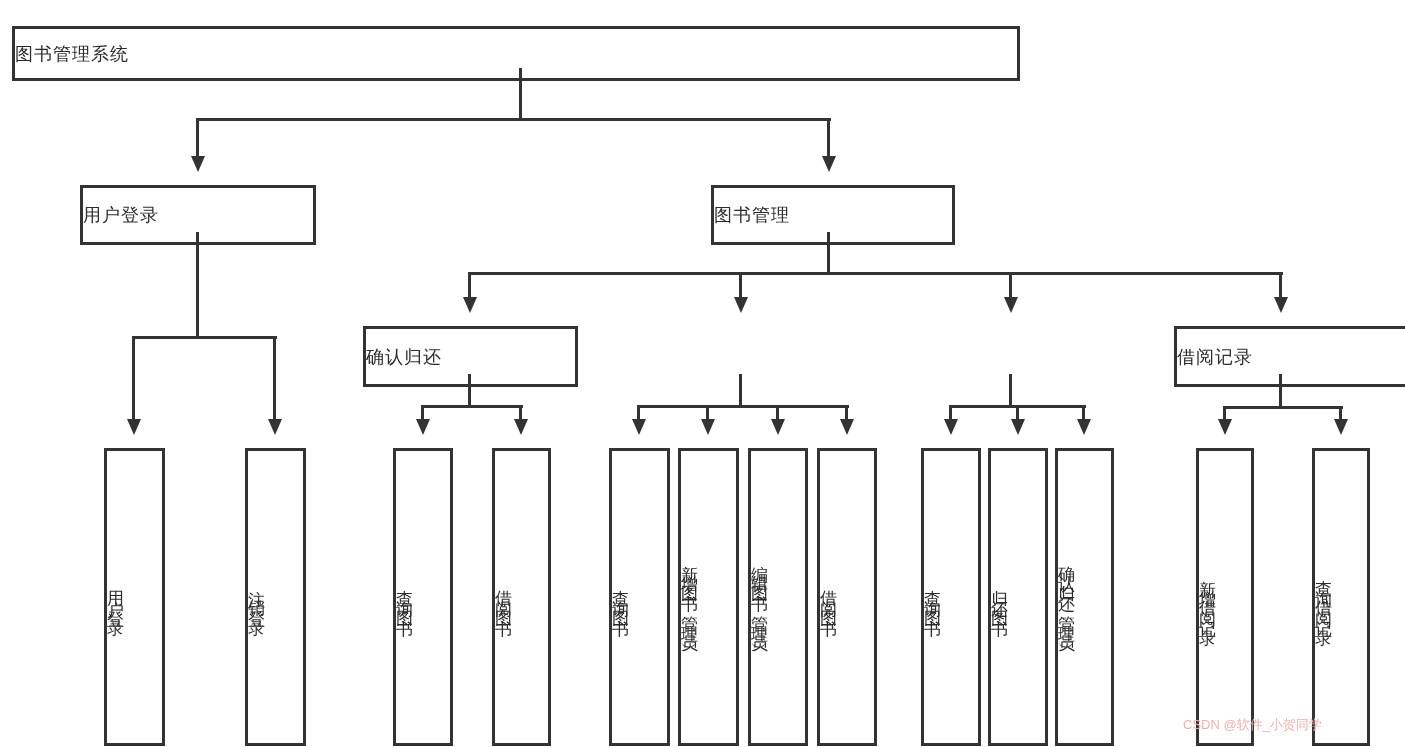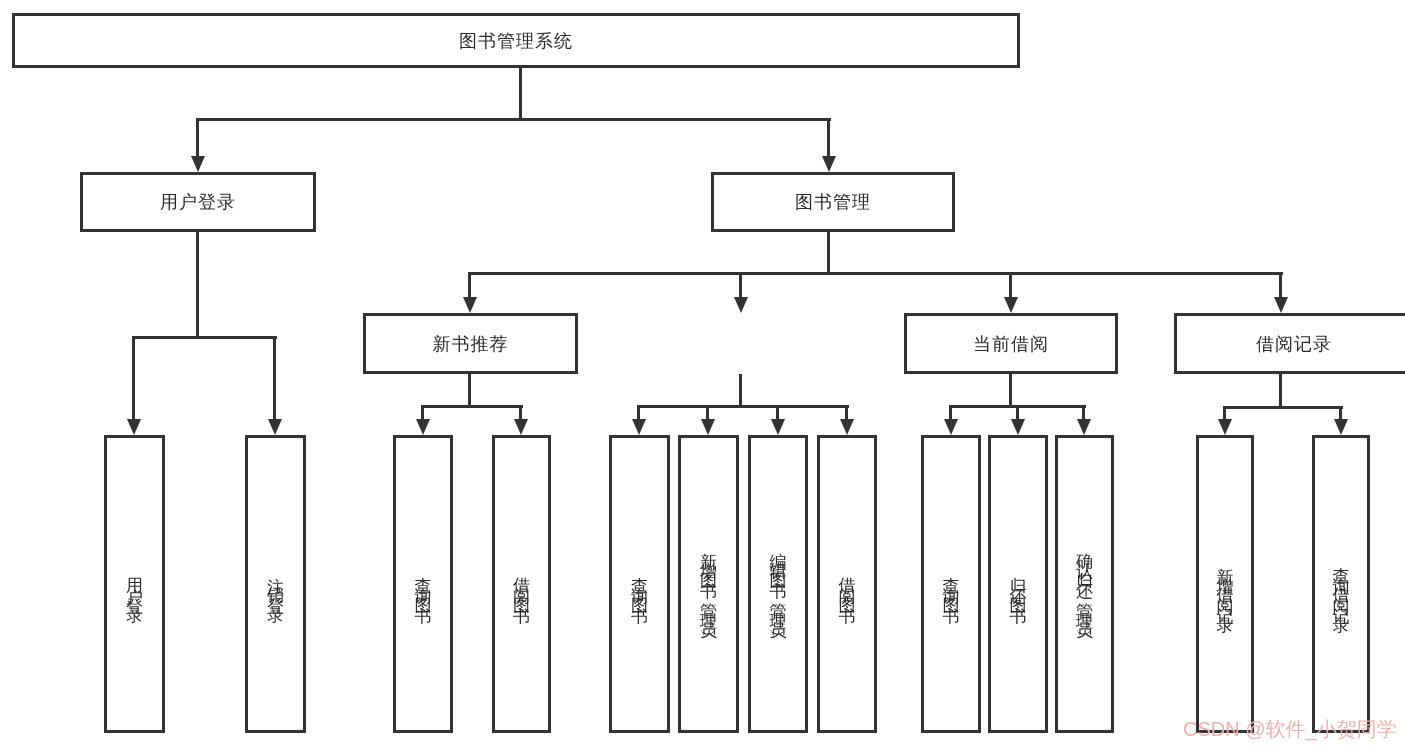--- a/index.html
+++ b/index.html
@@ -16,24 +16,25 @@
     background:var(--background);
     font-family:"Liberation Sans", sans-serif;
     color:var(--text);
     overflow:hidden;
   }
   .box{
     position:absolute;
     box-sizing:border-box;
     border:3px solid var(--box-border);
     background:var(--background);
-    display:flex;align-items:center;justify-content:center;
+    display:flex;align-items:center;justify-content:flex-start;
     font-size:18px;
     letter-spacing:1px;
     color:var(--text);
+    margin-top:13px;
   }
   .leaf{
     font-size:17px;
   }
   .vtext{
     writing-mode:vertical-rl;
     text-orientation:mixed;
     letter-spacing:10px;
     line-height:1;
     white-space:nowrap;
@@ -43,21 +44,21 @@
   .ln.h{height:3px;}
   .ah{
     position:absolute;width:0;height:0;
     border-left:7px solid transparent;
     border-right:7px solid transparent;
     border-top:16px solid var(--line);
   }
   .watermark{
     position:absolute;
     left:1183px;top:716px;
-    font-size:20px;
+    font-size:13px;
     color:var(--watermark);
     z-index:10;
     white-space:nowrap;
   }
 </style>
 </head>
 <body>
 
 <div class="stage">
 
@@ -66,24 +67,21 @@
   </div>
 
   <div class="box" style="left:80px;top:172px;width:236px;height:60px">
     <span>用户登录</span>
   </div>
   <div class="box" style="left:711px;top:172px;width:244px;height:60px">
     <span>图书管理</span>
   </div>
 
   <div class="box" style="left:363px;top:313px;width:215px;height:61px">
-    <span>新书推荐</span>
-  </div>
-  <div class="box" style="left:904px;top:313px;width:214px;height:61px">
-    <span>当前借阅</span>
+    <span>确认归还</span>
   </div>
   <div class="box" style="left:1174px;top:313px;width:240px;height:61px">
     <span>借阅记录</span>
   </div>
 
   <div class="box leaf" style="left:104px;top:435px;width:61px;height:298px">
     <span class="vtext">用户登录</span>
   </div>
   <div class="box leaf" style="left:245px;top:435px;width:61px;height:298px">
     <span class="vtext">注销登录</span>

